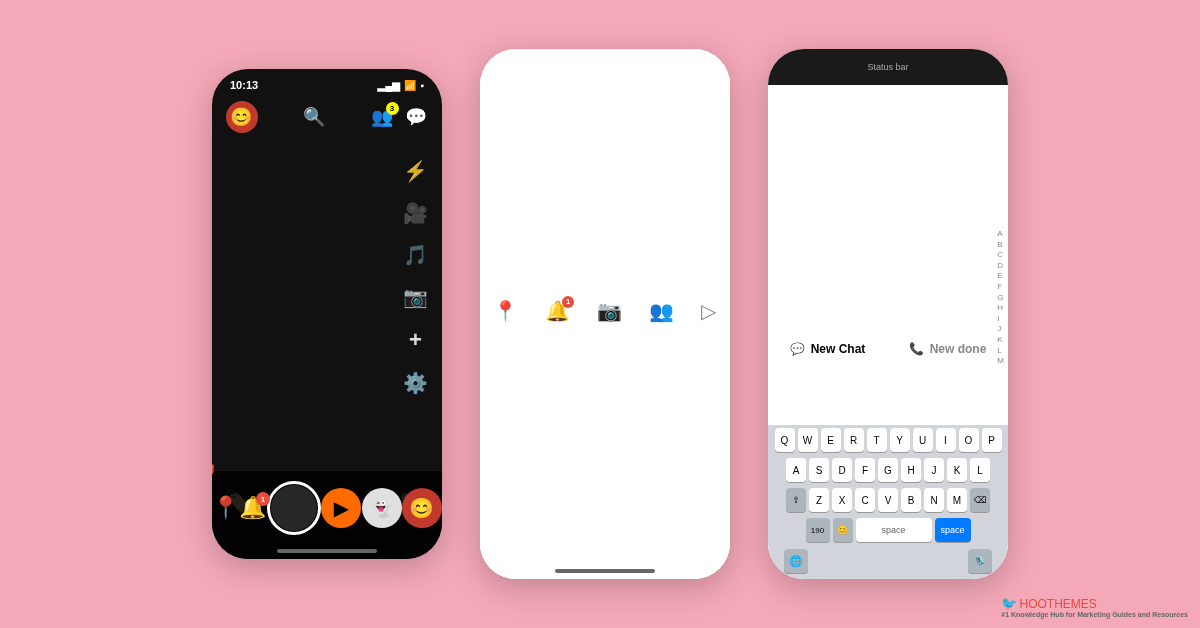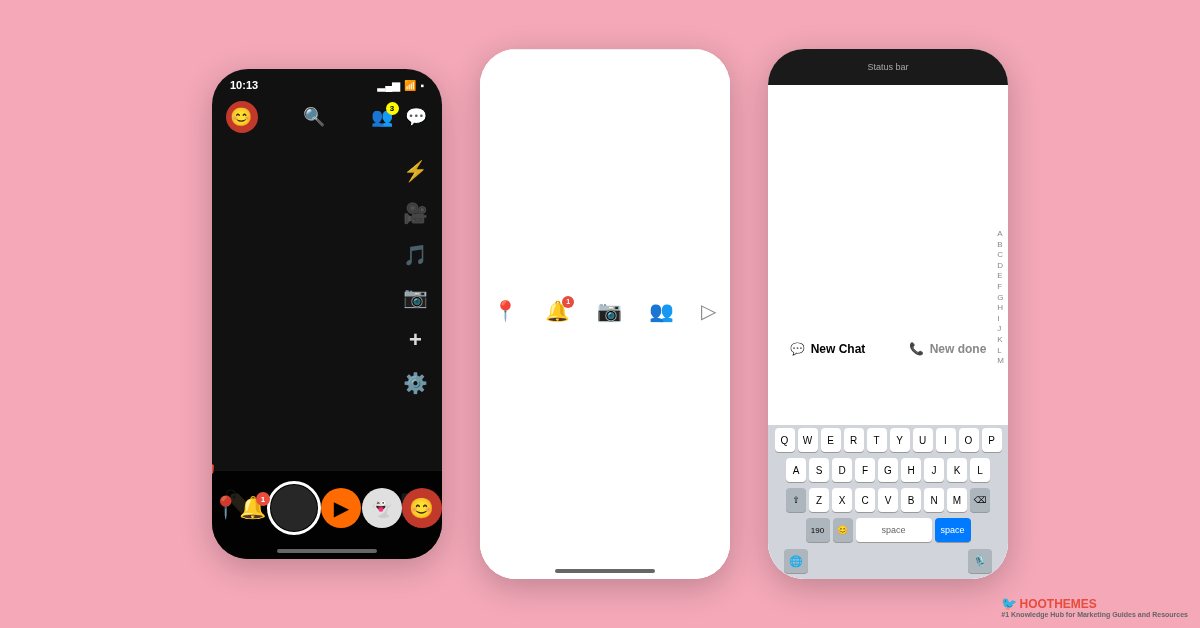--- a/index.html
+++ b/index.html
@@ -455,16 +455,16 @@
       <span class="alpha-letter">K</span>
       <span class="alpha-letter">L</span>
       <span class="alpha-letter">M</span>
     </div>
   </div>
 </div>
 
 <div class="watermark" style="position:fixed;bottom:10px;right:12px;text-align:right;">
   <div style="display:flex;align-items:center;gap:2px;">
     <span style="color:#e74c3c;font-weight:900;font-size:13px;">🐦</span>
-    <span style="font-weight:700;font-size:12px;">HOOTHEMES</span>
+    <span style="font-weight:400;font-size:12px;">HOOTHEMES</span>
   </div>
   <div style="font-size:7px;color:#666;">#1 Knowledge Hub for Marketing Guides and Resources</div>
 </div>
 
 </body></html>

